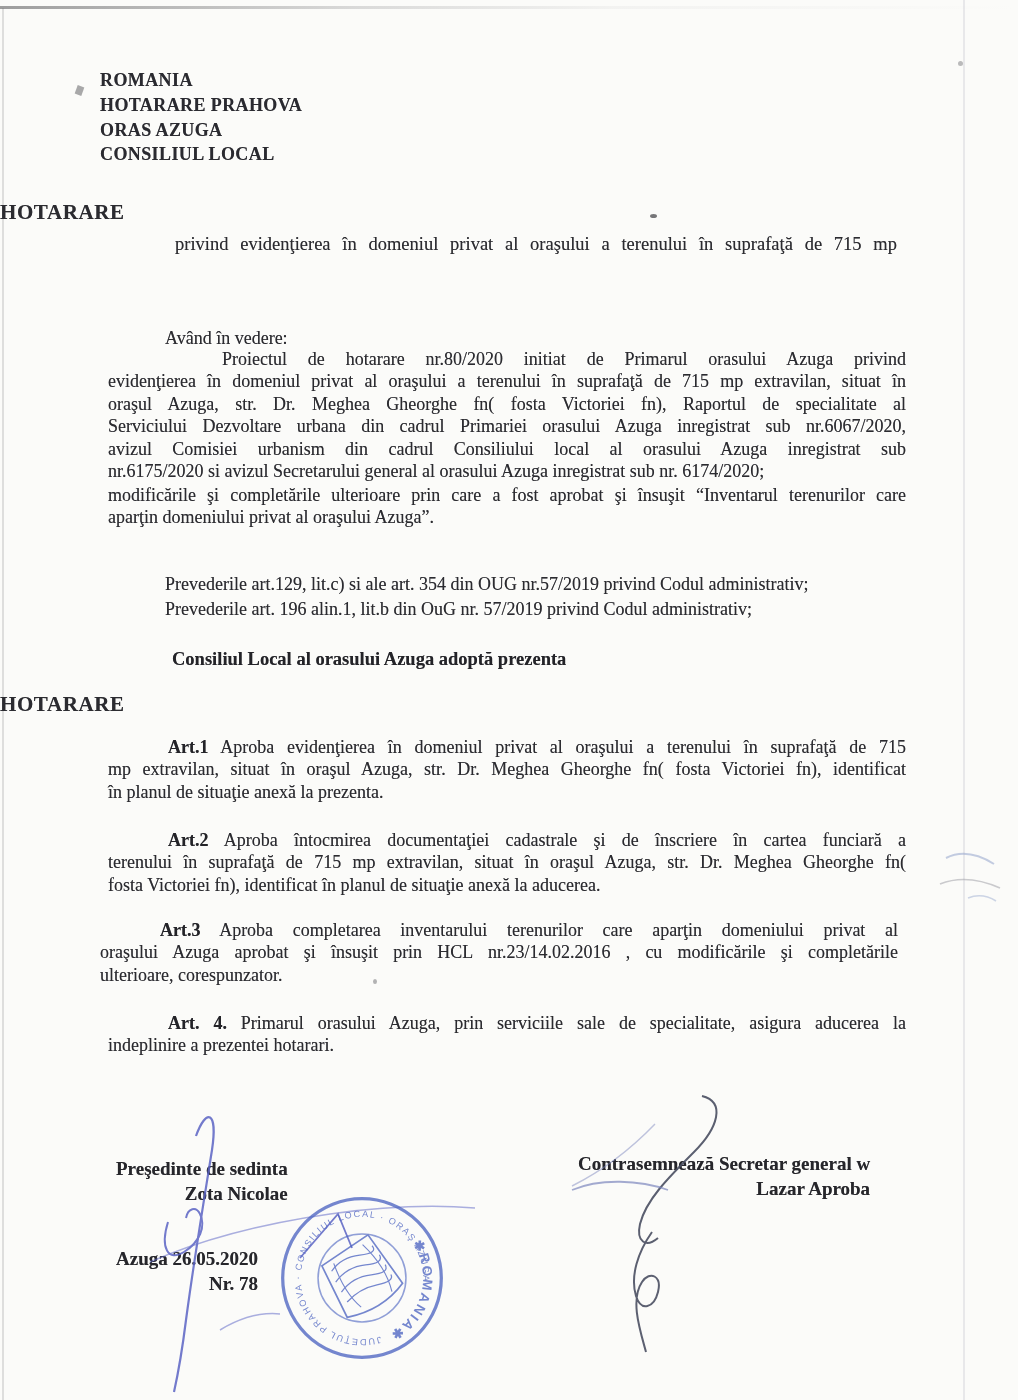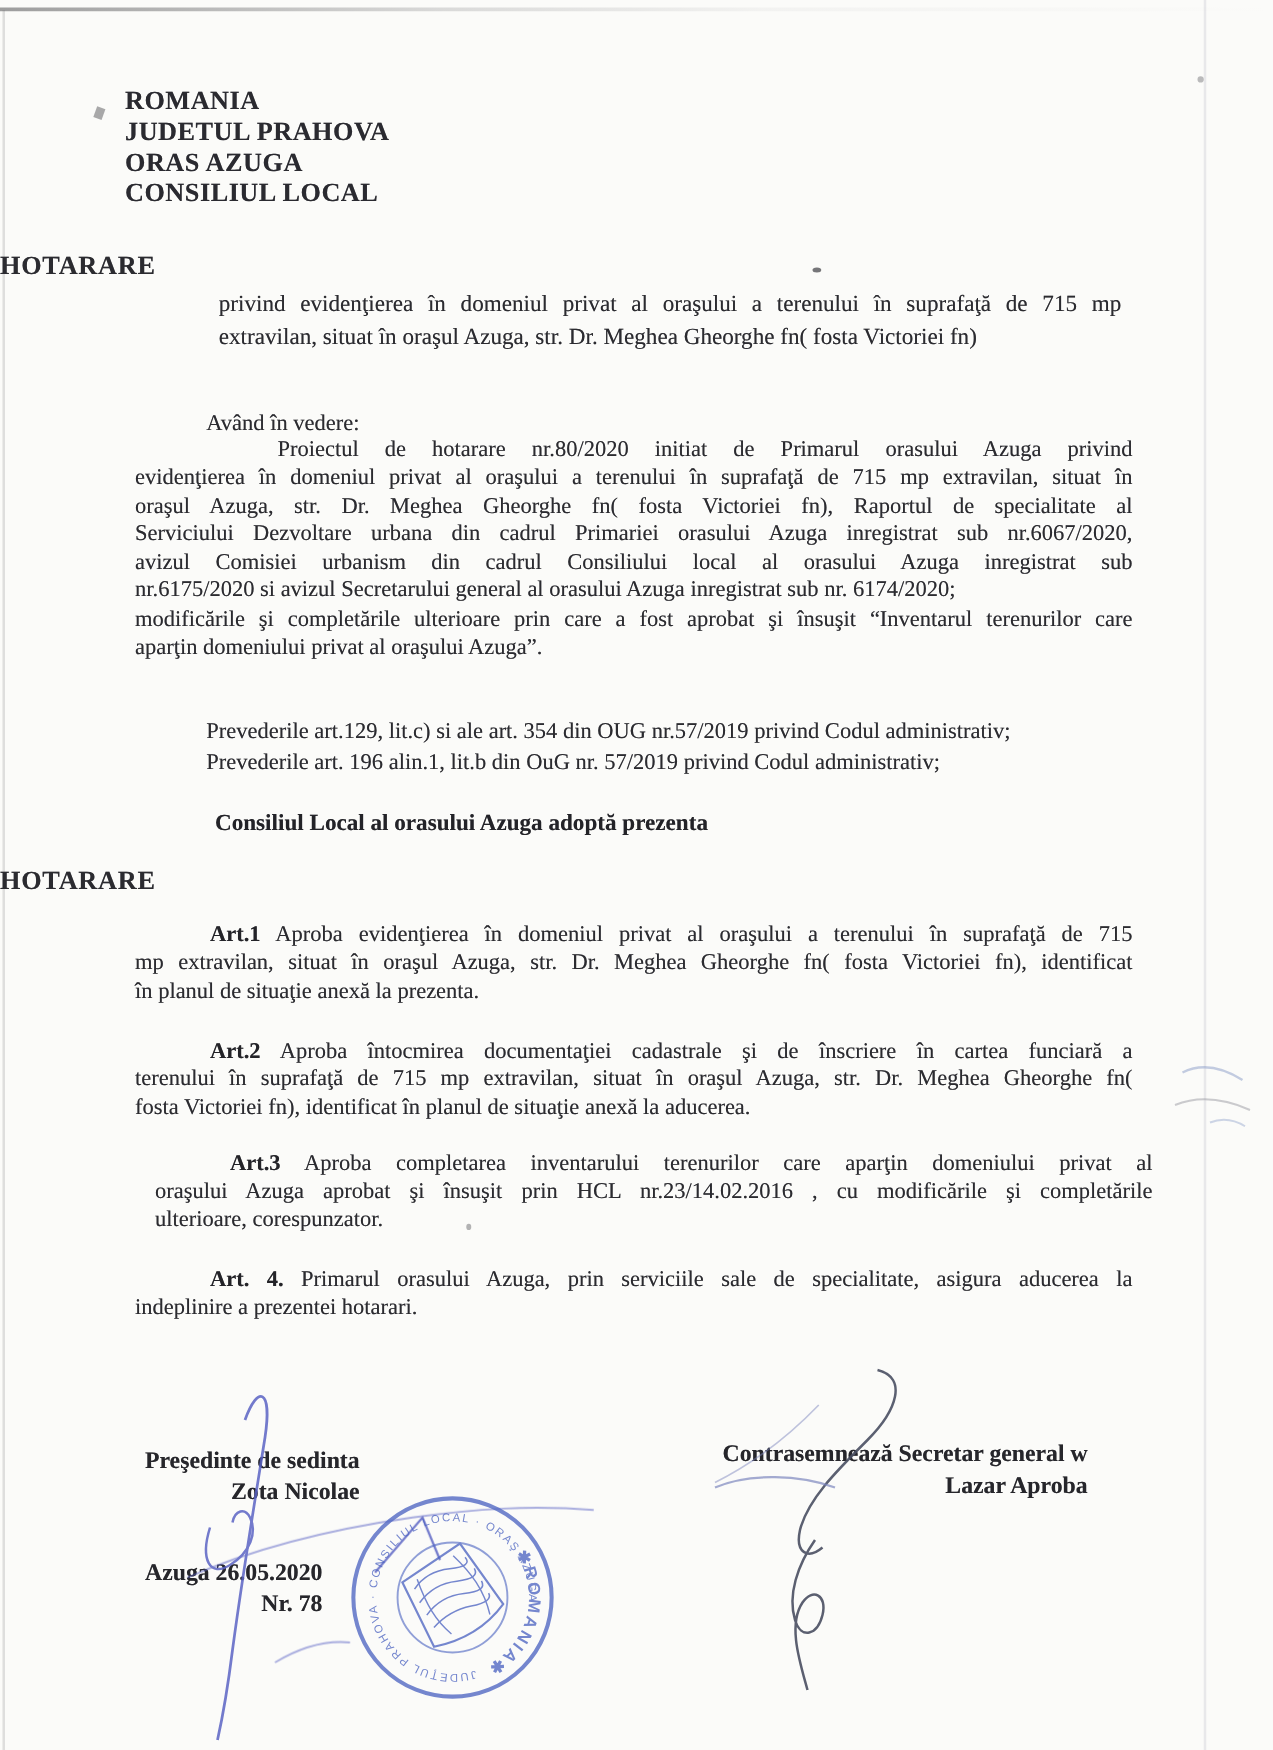--- a/index.html
+++ b/index.html
@@ -7,21 +7,21 @@
     width:1018px;height:1400px;position:relative;overflow:hidden;
     background:#fbfbf9;
     font-family:"Liberation Serif","DejaVu Serif",serif;
     color:#2b2b30;
   }
   .abs{position:absolute;}
   .b{font-weight:bold;color:#232328;}
   .doc{font-size:18px;line-height:22.4px;}
   .jline{white-space:nowrap;text-align:justify;text-align-last:justify;}
   .jlast{text-align-last:left;}
-  .hdr{font-size:21px;line-height:24.8px;font-weight:bold;letter-spacing:.4px;color:#2a2a30;}
+  .hdr{font-size:18px;line-height:24.8px;font-weight:bold;letter-spacing:.4px;color:#2a2a30;}
   .ttl{font-size:21px;font-weight:bold;letter-spacing:.6px;text-align:left;width:100%;}
   .sig{font-size:19px;font-weight:bold;line-height:25px;color:#26262b;text-align:right;}
   .soft{text-shadow:0 0 .5px rgba(60,60,65,.55);}
   
   .top-edge{left:0;top:6px;width:1018px;height:3px;
     background:linear-gradient(to right,rgba(80,80,82,.55),rgba(140,140,142,.30) 35%,rgba(180,180,182,.12) 60%,rgba(200,200,200,0));}
   .left-edge{left:2px;top:8px;width:2px;height:1392px;background:rgba(120,120,122,.22);}
   .scan-line{left:963px;top:0;width:2px;height:1400px;background:rgba(190,190,198,.30);}
   .speck{border-radius:50%;background:#6a6a6e;}
 </style>
@@ -36,29 +36,28 @@
 <div class="abs speck" style="left:373px;top:979px;width:4px;height:5px;opacity:.5"></div>
 <div class="abs" style="left:76px;top:86px;width:7px;height:9px;background:#55555a;opacity:.5;transform:rotate(20deg)"></div>
 <svg class="abs" style="left:938px;top:840px" width="80" height="70">
   <path d="M8,18 C24,10 40,14 56,24" stroke="#93a4cc" stroke-width="2" fill="none" opacity=".55"></path>
   <path d="M2,44 C22,36 44,40 62,48" stroke="#9a9aa2" stroke-width="1.6" fill="none" opacity=".5"></path>
   <path d="M30,58 C40,54 50,56 58,61" stroke="#93a4cc" stroke-width="1.6" fill="none" opacity=".45"></path>
 </svg>
 
 <div class="abs hdr soft" style="left:100px;top:68px;">
   <div>ROMANIA</div>
-  <div>JUDETUL PRAHOVA</div>
+  <div>HOTARARE PRAHOVA</div>
   <div>ORAS AZUGA</div>
   <div>CONSILIUL LOCAL</div>
 </div>
 
 <div class="abs ttl soft" style="left:0;top:200px;">HOTARARE</div>
 <div class="abs doc soft" style="left:175px;top:232px;width:722px;font-size:18.5px;line-height:25.5px">
   <div class="jline">privind evidenţierea în domeniul privat al oraşului a terenului în suprafaţă de 715 mp</div>
-  <div class="jline jlast">extravilan, situat în oraşul Azuga,  str. Dr. Meghea Gheorghe fn( fosta Victoriei fn)</div>
 </div>
 
 <div class="abs doc soft" style="left:165px;top:327px">Având în vedere:</div>
 
 <div class="abs doc soft" style="left:108px;top:348px;width:798px">
   <div class="jline" style="padding-left:114px">Proiectul de hotarare nr.80/2020 initiat de Primarul orasului Azuga privind</div>
   <div class="jline">evidenţierea în domeniul privat al oraşului a terenului în suprafaţă de 715 mp extravilan, situat în</div>
   <div class="jline">oraşul Azuga,  str. Dr. Meghea Gheorghe fn( fosta Victoriei fn), Raportul de specialitate  al</div>
   <div class="jline">Serviciului Dezvoltare urbana din cadrul Primariei orasului Azuga inregistrat sub nr.6067/2020,</div>
   <div class="jline">avizul Comisiei urbanism din cadrul Consiliului local al orasului Azuga inregistrat sub</div>
@@ -83,21 +82,21 @@
   <div class="jline">mp extravilan, situat în oraşul Azuga,  str. Dr. Meghea Gheorghe fn( fosta Victoriei fn), identificat</div>
   <div class="jline jlast">în planul de situaţie anexă la prezenta.</div>
 </div>
 
 <div class="abs doc soft" style="left:108px;top:829px;width:798px">
   <div class="jline" style="padding-left:60px"><span class="b">Art.2</span><span> Aproba întocmirea  documentaţiei cadastrale şi de înscriere în cartea  funciară a</span></div>
   <div class="jline">terenului în suprafaţă de 715 mp extravilan, situat în oraşul Azuga,  str. Dr. Meghea Gheorghe fn(</div>
   <div class="jline jlast">fosta Victoriei fn), identificat în planul de situaţie anexă la aducerea.</div>
 </div>
 
-<div class="abs doc soft" style="left:124px;top:919px;width:798px">
+<div class="abs doc soft" style="left:100px;top:919px;width:798px">
   <div class="jline" style="padding-left:60px"><span class="b">Art.3</span><span> Aproba completarea inventarului terenurilor care aparţin domeniului privat al</span></div>
   <div class="jline">oraşului Azuga aprobat şi însuşit  prin HCL nr.23/14.02.2016 , cu modificările şi completările</div>
   <div class="jline jlast">ulterioare, corespunzator.</div>
 </div>
 
 <div class="abs doc soft" style="left:108px;top:1012px;width:798px">
   <div class="jline" style="padding-left:60px"><span class="b">Art. 4.</span><span> Primarul orasului Azuga, prin serviciile sale de specialitate, asigura aducerea la</span></div>
   <div class="jline jlast">indeplinire a prezentei hotarari.</div>
 </div>
 

